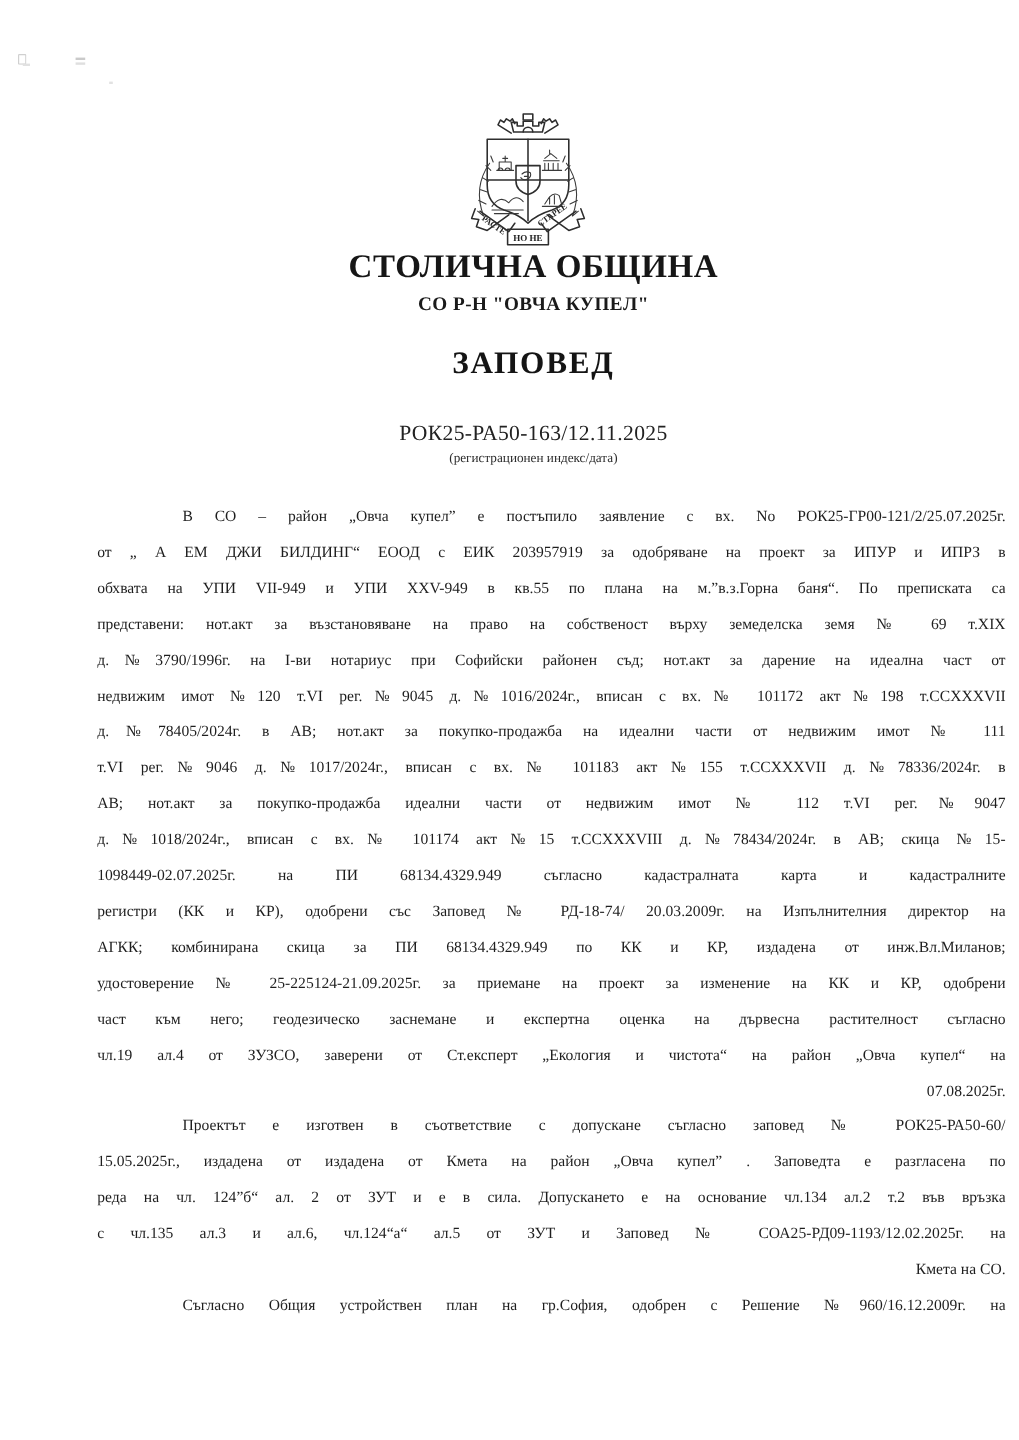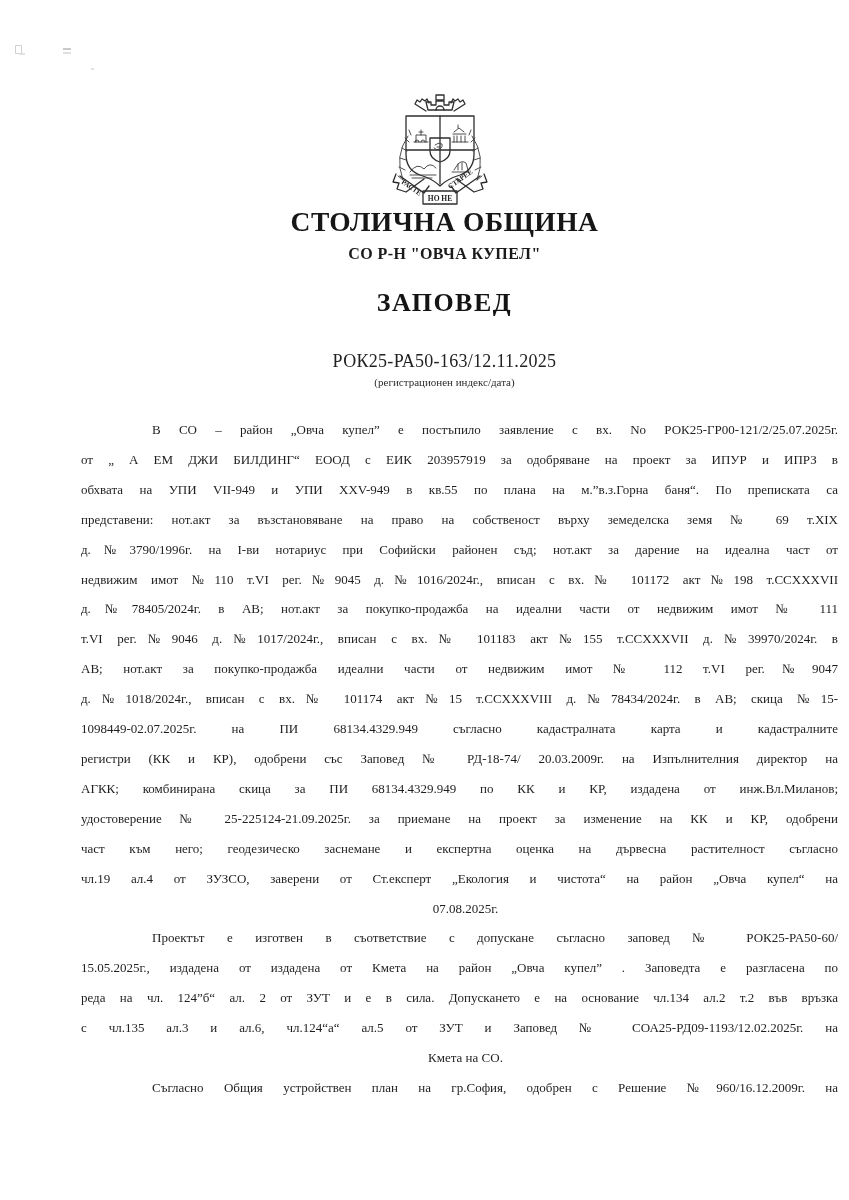--- a/index.html
+++ b/index.html
@@ -38,21 +38,21 @@
     position: absolute; left: 81px; top: 415px; width: 757px;
     font-size: 13px; color: #1e1e1e;
   }
   .paragraph { margin: 0; }
   .line {
     height: 29.92px; line-height: 29.92px;
     text-align: justify; overflow: hidden;
   }
   .line::after { content: ""; display: inline-block; width: 100%; height: 0; }
   .line.indent { text-indent: 71px; }
-  .line.noj { text-align: center; margin-left: 12px; }
+  .line.noj { text-align: right; margin-left: 12px; }
   .line.noj::after { content: none; }
 
   svg .ink { stroke: #2e2e2e; fill: none; stroke-width: 1.3; stroke-linecap: round; stroke-linejoin: round; }
   svg .ink-thin { stroke: #3a3a3a; fill: none; stroke-width: .9; stroke-linecap: round; stroke-linejoin: round; }
   svg text { font-family: "Liberation Serif", serif; font-weight: bold; fill: #222; }
 </style>
 </head>
 <body>
 
 <div class="page">
@@ -111,23 +111,23 @@
   <div class="centered reg-number">РОК25-РА50-163/12.11.2025</div>
   <div class="centered reg-caption">(регистрационен индекс/дата)</div>
 
   <div class="body-text">
       <div class="paragraph">
         <div class="line indent">В СО – район „Овча купел” е постъпило заявление с вх. No РОК25-ГР00-121/2/25.07.2025г.</div>
         <div class="line">от „ А ЕМ ДЖИ БИЛДИНГ“ ЕООД с ЕИК 203957919 за одобряване на проект за ИПУР и ИПРЗ в</div>
         <div class="line">обхвата на УПИ VII-949 и УПИ XXV-949 в кв.55 по плана на м.”в.з.Горна баня“. По преписката са</div>
         <div class="line">представени: нот.акт за възстановяване на право на собственост върху земеделска земя № 69 т.XIX</div>
         <div class="line">д.№3790/1996г. на I-ви нотариус при Софийски районен съд; нот.акт за дарение на идеална част от</div>
-        <div class="line">недвижим имот №110 т.VI рег.№9045 д.№1016/2024г., вписан с вх.№ 101172 акт№198 т.CCXXXVII</div>
+        <div class="line">недвижим имот №120 т.VI рег.№9045 д.№1016/2024г., вписан с вх.№ 101172 акт№198 т.CCXXXVII</div>
         <div class="line">д.№78405/2024г. в АВ; нот.акт за покупко-продажба на идеални части от недвижим имот № 111</div>
-        <div class="line">т.VI рег.№9046 д.№1017/2024г., вписан с вх.№ 101183 акт№155 т.CCXXXVII д.№39970/2024г. в</div>
+        <div class="line">т.VI рег.№9046 д.№1017/2024г., вписан с вх.№ 101183 акт№155 т.CCXXXVII д.№78336/2024г. в</div>
         <div class="line">АВ; нот.акт за покупко-продажба идеални части от недвижим имот № 112 т.VI рег.№9047</div>
         <div class="line">д.№1018/2024г., вписан с вх.№ 101174 акт№15 т.CCXXXVIII д.№78434/2024г. в АВ; скица №15-</div>
         <div class="line">1098449-02.07.2025г. на ПИ 68134.4329.949 съгласно кадастралната карта и кадастралните</div>
         <div class="line">регистри (КК и КР), одобрени със Заповед № РД-18-74/ 20.03.2009г. на Изпълнителния директор на</div>
         <div class="line">АГКК; комбинирана скица за ПИ 68134.4329.949 по КК и КР, издадена от инж.Вл.Миланов;</div>
         <div class="line">удостоверение № 25-225124-21.09.2025г. за приемане на проект за изменение на КК и КР, одобрени</div>
         <div class="line">част към него; геодезическо заснемане и експертна оценка на дървесна растителност съгласно</div>
         <div class="line">чл.19 ал.4 от ЗУЗСО, заверени от Ст.експерт „Екология и чистота“ на район „Овча купел“ на</div>
         <div class="line noj">07.08.2025г.</div>
       </div>

